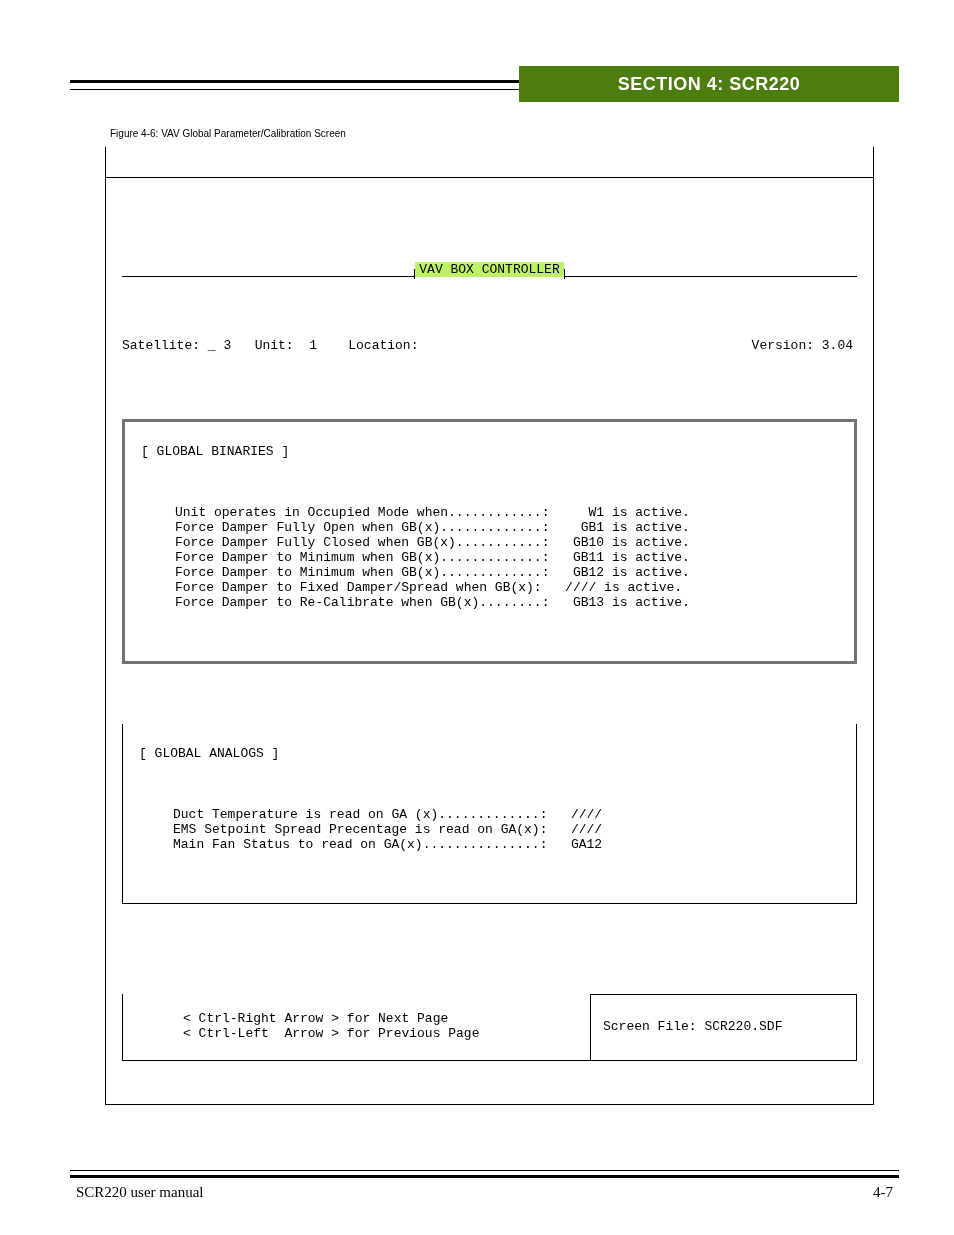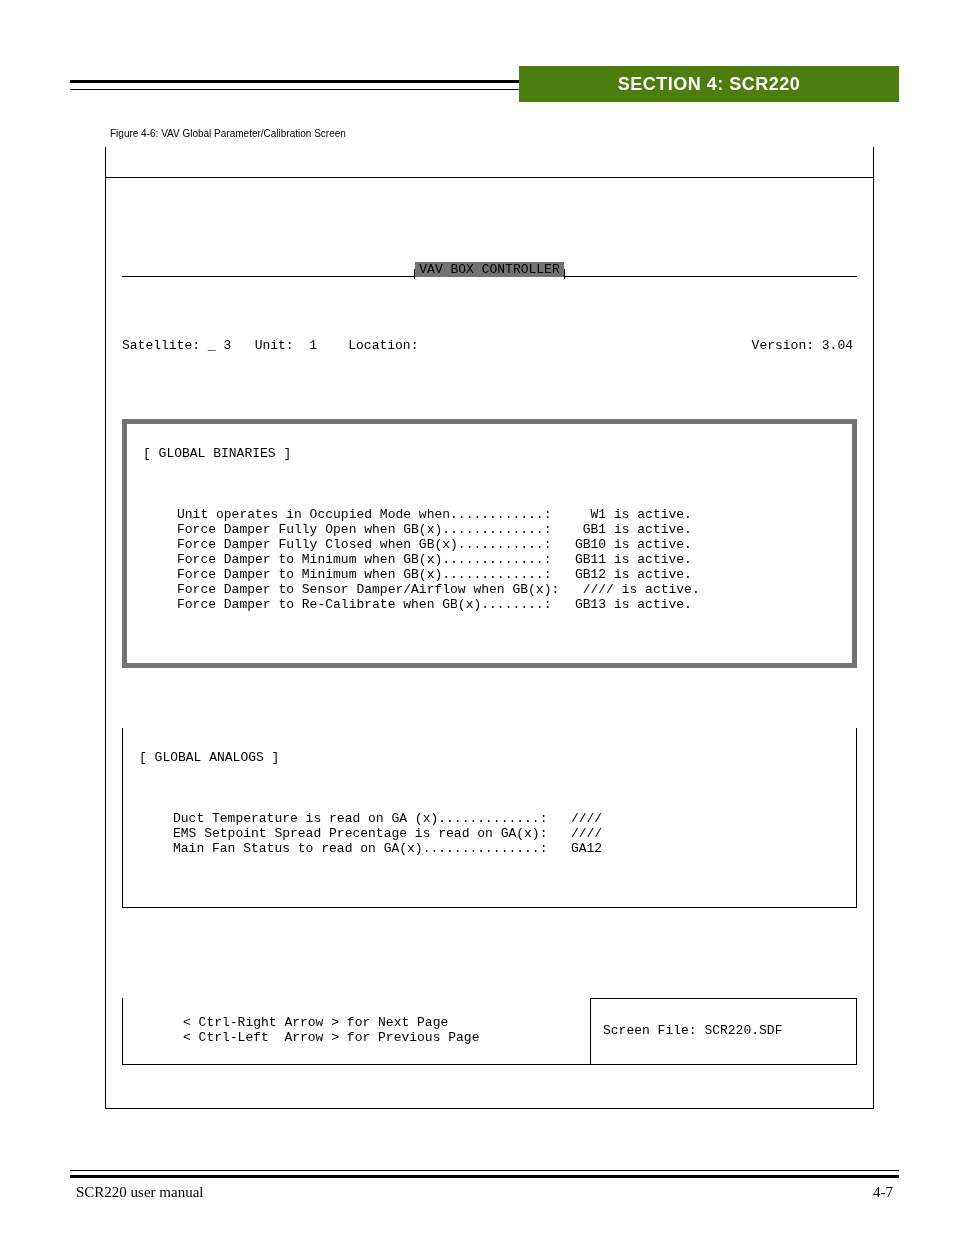--- a/index.html
+++ b/index.html
@@ -89,38 +89,38 @@
     border-top: 1px solid #000;
   }
   .titleseg-r {
     flex: 1;
     border-top: 1px solid #000;
   }
   .titlecap {
     padding: 0 4px;
     position: relative;
     top: -7px;
-    background: #737373;
+    background: #bef264;
   }
   .titletick {
     display:inline-block;
     width:1px;
     height:10px;
     background:#000;
     vertical-align:middle;
     position:relative;
     top:-2px;
   }
   .headerrow {
     display:flex;
     justify-content: space-between;
     padding: 2px 20px 6px 16px;
   }
   .innerframe {
-    border:5px solid #737373;
+    border:3px solid #737373;
     margin: 0 16px;
     padding-bottom:4px;
   }
   .midframe {
     border:1px solid #000;
     border-top:none;
     margin: 0 16px;
     padding-bottom:4px;
   }
   .footerflex {
@@ -207,21 +207,21 @@
 
   
   <div class="innerframe">
     <div class="section-title"><span class="lbl">[ GLOBAL BINARIES ]</span></div>
     <div class="block">
 <span><span>Unit operates in Occupied Mode when............:</span>     <span>W1 is active.</span></span>
 <span><span>Force Damper Fully Open when GB(x).............:</span>    <span>GB1 is active.</span></span>
 <span><span>Force Damper Fully Closed when GB(x)...........:</span>   <span>GB10 is active.</span></span>
 <span><span>Force Damper to Minimum when GB(x).............:</span>   <span>GB11 is active.</span></span>
 <span><span>Force Damper to Minimum when GB(x).............:</span>   <span>GB12 is active.</span></span>
-<span><span>Force Damper to Sensor Damper/Airflow when GB(x):</span>   <span>//// is active.</span></span>
+<span><span>Force Damper to Fixed Damper/Spread when GB(x):</span>   <span>//// is active.</span></span>
 <span><span>Force Damper to Re-Calibrate when GB(x)........:</span>   <span>GB13 is active.</span></span>
     </div>
   </div>
 
   
   <div class="midframe">
     <div class="section-title"><span class="lbl">[ GLOBAL ANALOGS ]</span></div>
     <div class="block">
 <span><span>Duct Temperature is read on GA (x).............:</span>   <span>////</span></span>
 <span><span>EMS Setpoint Spread Precentage is read on GA(x):</span>   <span>////</span></span>

